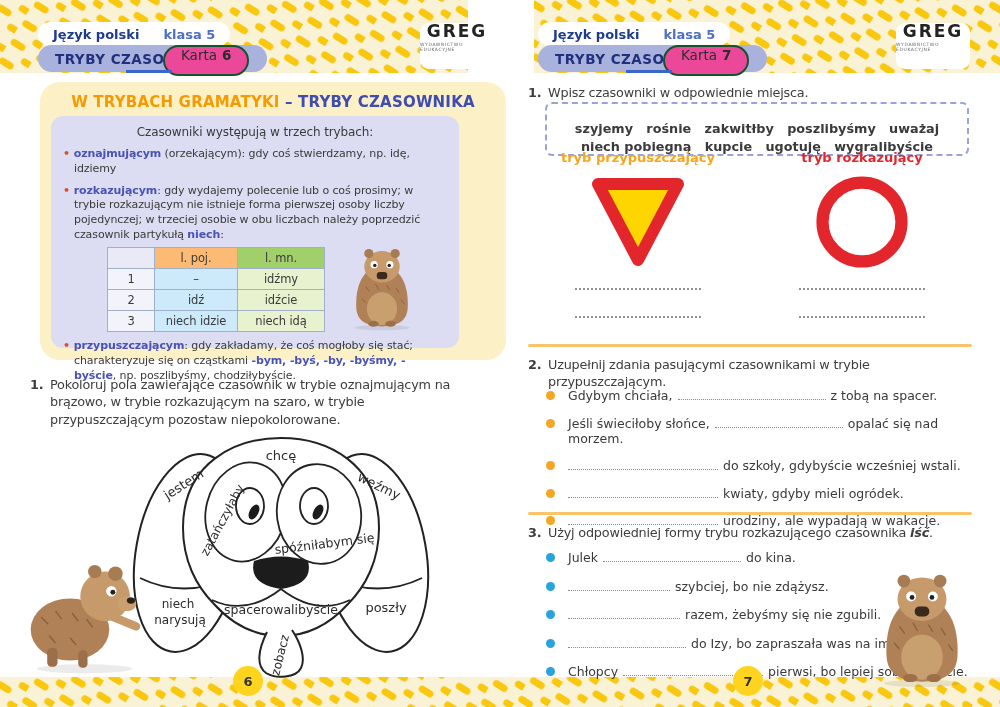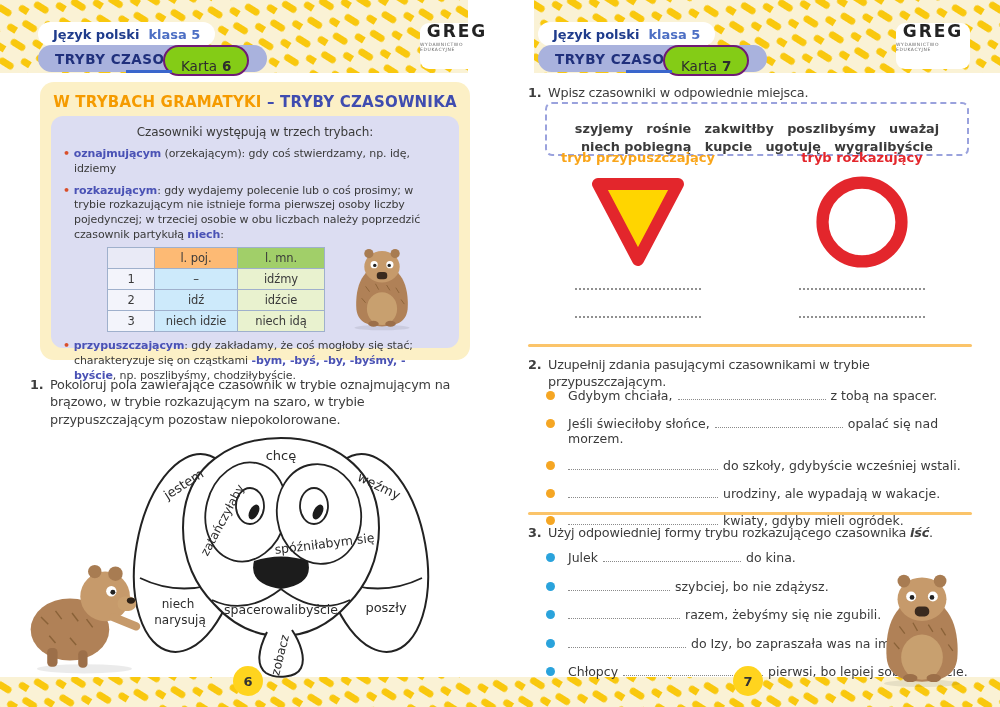--- a/index.html
+++ b/index.html
@@ -3,36 +3,36 @@
 <meta charset="utf-8">
 <style>
   html,body{margin:0;padding:0;background:#ffffff;}
   #canvas{position:relative;width:1000px;height:707px;background:#ffffff;overflow:hidden;
           font-family:"DejaVu Sans","Liberation Sans",sans-serif;color:#3d3d3d;}
   
   .band{position:absolute;left:0;display:block;}
   .band-gap{position:absolute;background:#ffffff;}
   
   .hdr-subject-pill{position:absolute;height:24px;background:#ffffff;border-radius:13px;
-      display:inline-flex;align-items:center;padding:0 15px;gap:9px;z-index:3;}
+      display:inline-flex;align-items:center;padding:0 15px;gap:24px;z-index:3;}
   .hdr-subject{font-weight:bold;font-size:13px;color:#1f3c8c;}
   .hdr-grade{font-size:13px;color:#4d6fc4;font-weight:600;}
   .hdr-topic-pill{position:absolute;width:212px;height:27px;background:#a9b2dd;border-radius:14px;
       display:flex;align-items:center;padding:0 0 0 17px;z-index:4;}
   .hdr-topic{font-weight:bold;font-size:13.5px;letter-spacing:.5px;color:#20307c;}
-  .hdr-card-pill{position:absolute;height:27px;background:#84cc16;border:2px solid #701a75;border-radius:16px;
-      display:inline-flex;align-items:flex-end;padding:0 16px;z-index:5;font-size:13.5px;color:#2d2d2d;}
+  .hdr-card-pill{position:absolute;height:27px;background:#ec4899;border:2px solid #14532d;border-radius:16px;
+      display:inline-flex;align-items:flex-start;padding:0 16px;z-index:5;font-size:13.5px;color:#2d2d2d;}
   .hdr-card-num{font-weight:bold;margin-left:5px;}
   .hdr-underline{position:absolute;height:3px;background:#3a66cc;z-index:6;}
   .logo-pill{position:absolute;width:74px;height:46px;background:#ffffff;border-radius:9px;z-index:3;
       display:flex;flex-direction:column;align-items:center;}
   .logo-text{font-weight:800;font-size:17px;letter-spacing:2px;color:#232323;line-height:1;}
   .logo-sub{font-size:4.5px;letter-spacing:.6px;color:#6b6b6b;margin-top:2px;}
   
-  .ybox{position:absolute;left:40px;top:82px;width:430px;height:278px;background:#fcf0c6;border-radius:14px;}
+  .ybox{position:absolute;left:40px;top:82px;width:466px;height:278px;background:#fcf0c6;border-radius:20px;}
   .ybox-title{text-align:center;margin-top:11px;font-size:15px;font-weight:bold;letter-spacing:.2px;}
   .ytitle-orange{color:#f59b00;}
   .ytitle-blue{color:#3f4cb0;}
   .lbox{position:absolute;left:11px;top:34px;width:408px;height:232px;background:#dcddf2;border-radius:12px;
         padding:7px 12px;box-sizing:border-box;font-size:11px;letter-spacing:-0.1px;line-height:1.34;color:#3a3a3a;}
   .lbox-intro{text-align:center;font-size:12px;margin:1px 0 3px 0;}
   .lb-item{padding-left:11px;text-indent:-11px;margin-top:7px;}
   .lb-bullet{color:#d94f2a;font-weight:bold;}
   .kw{color:#4a52b5;font-weight:bold;}
   .table-wrap{display:flex;align-items:flex-start;margin:5px 0 4px 44px;gap:14px;}
@@ -301,25 +301,25 @@
       <div class="s-item">
         <span class="s-bullet b-orange"></span>
         <span><span>Jeśli świeciłoby słońce,</span><span class="dots" style="width:128px;"></span><span>opalać się nad morzem.</span></span>
       </div>
       <div class="s-item">
         <span class="s-bullet b-orange"></span>
         <span><span></span><span class="dots" style="width:150px;margin-left:0;"></span><span>do szkoły, gdybyście wcześniej wstali.</span></span>
       </div>
       <div class="s-item">
         <span class="s-bullet b-orange"></span>
+        <span><span></span><span class="dots" style="width:150px;margin-left:0;"></span><span>kwiaty, gdyby mieli ogródek.</span></span>
+      </div>
+      <div class="s-item">
+        <span class="s-bullet b-orange"></span>
         <span><span></span><span class="dots" style="width:150px;margin-left:0;"></span><span>urodziny, ale wypadają w wakacje.</span></span>
-      </div>
-      <div class="s-item">
-        <span class="s-bullet b-orange"></span>
-        <span><span></span><span class="dots" style="width:150px;margin-left:0;"></span><span>kwiaty, gdyby mieli ogródek.</span></span>
       </div>
     </div>
 
     <div class="divider" style="top:512px;"></div>
 
     <div class="task-head" style="left:528px;top:524px;width:450px;">
       <span class="task-num">3.</span>
       <span>
         <span>Użyj odpowiedniej formy trybu rozkazującego czasownika </span><span class="verb-it">iść</span><span>.</span>
       </span>

